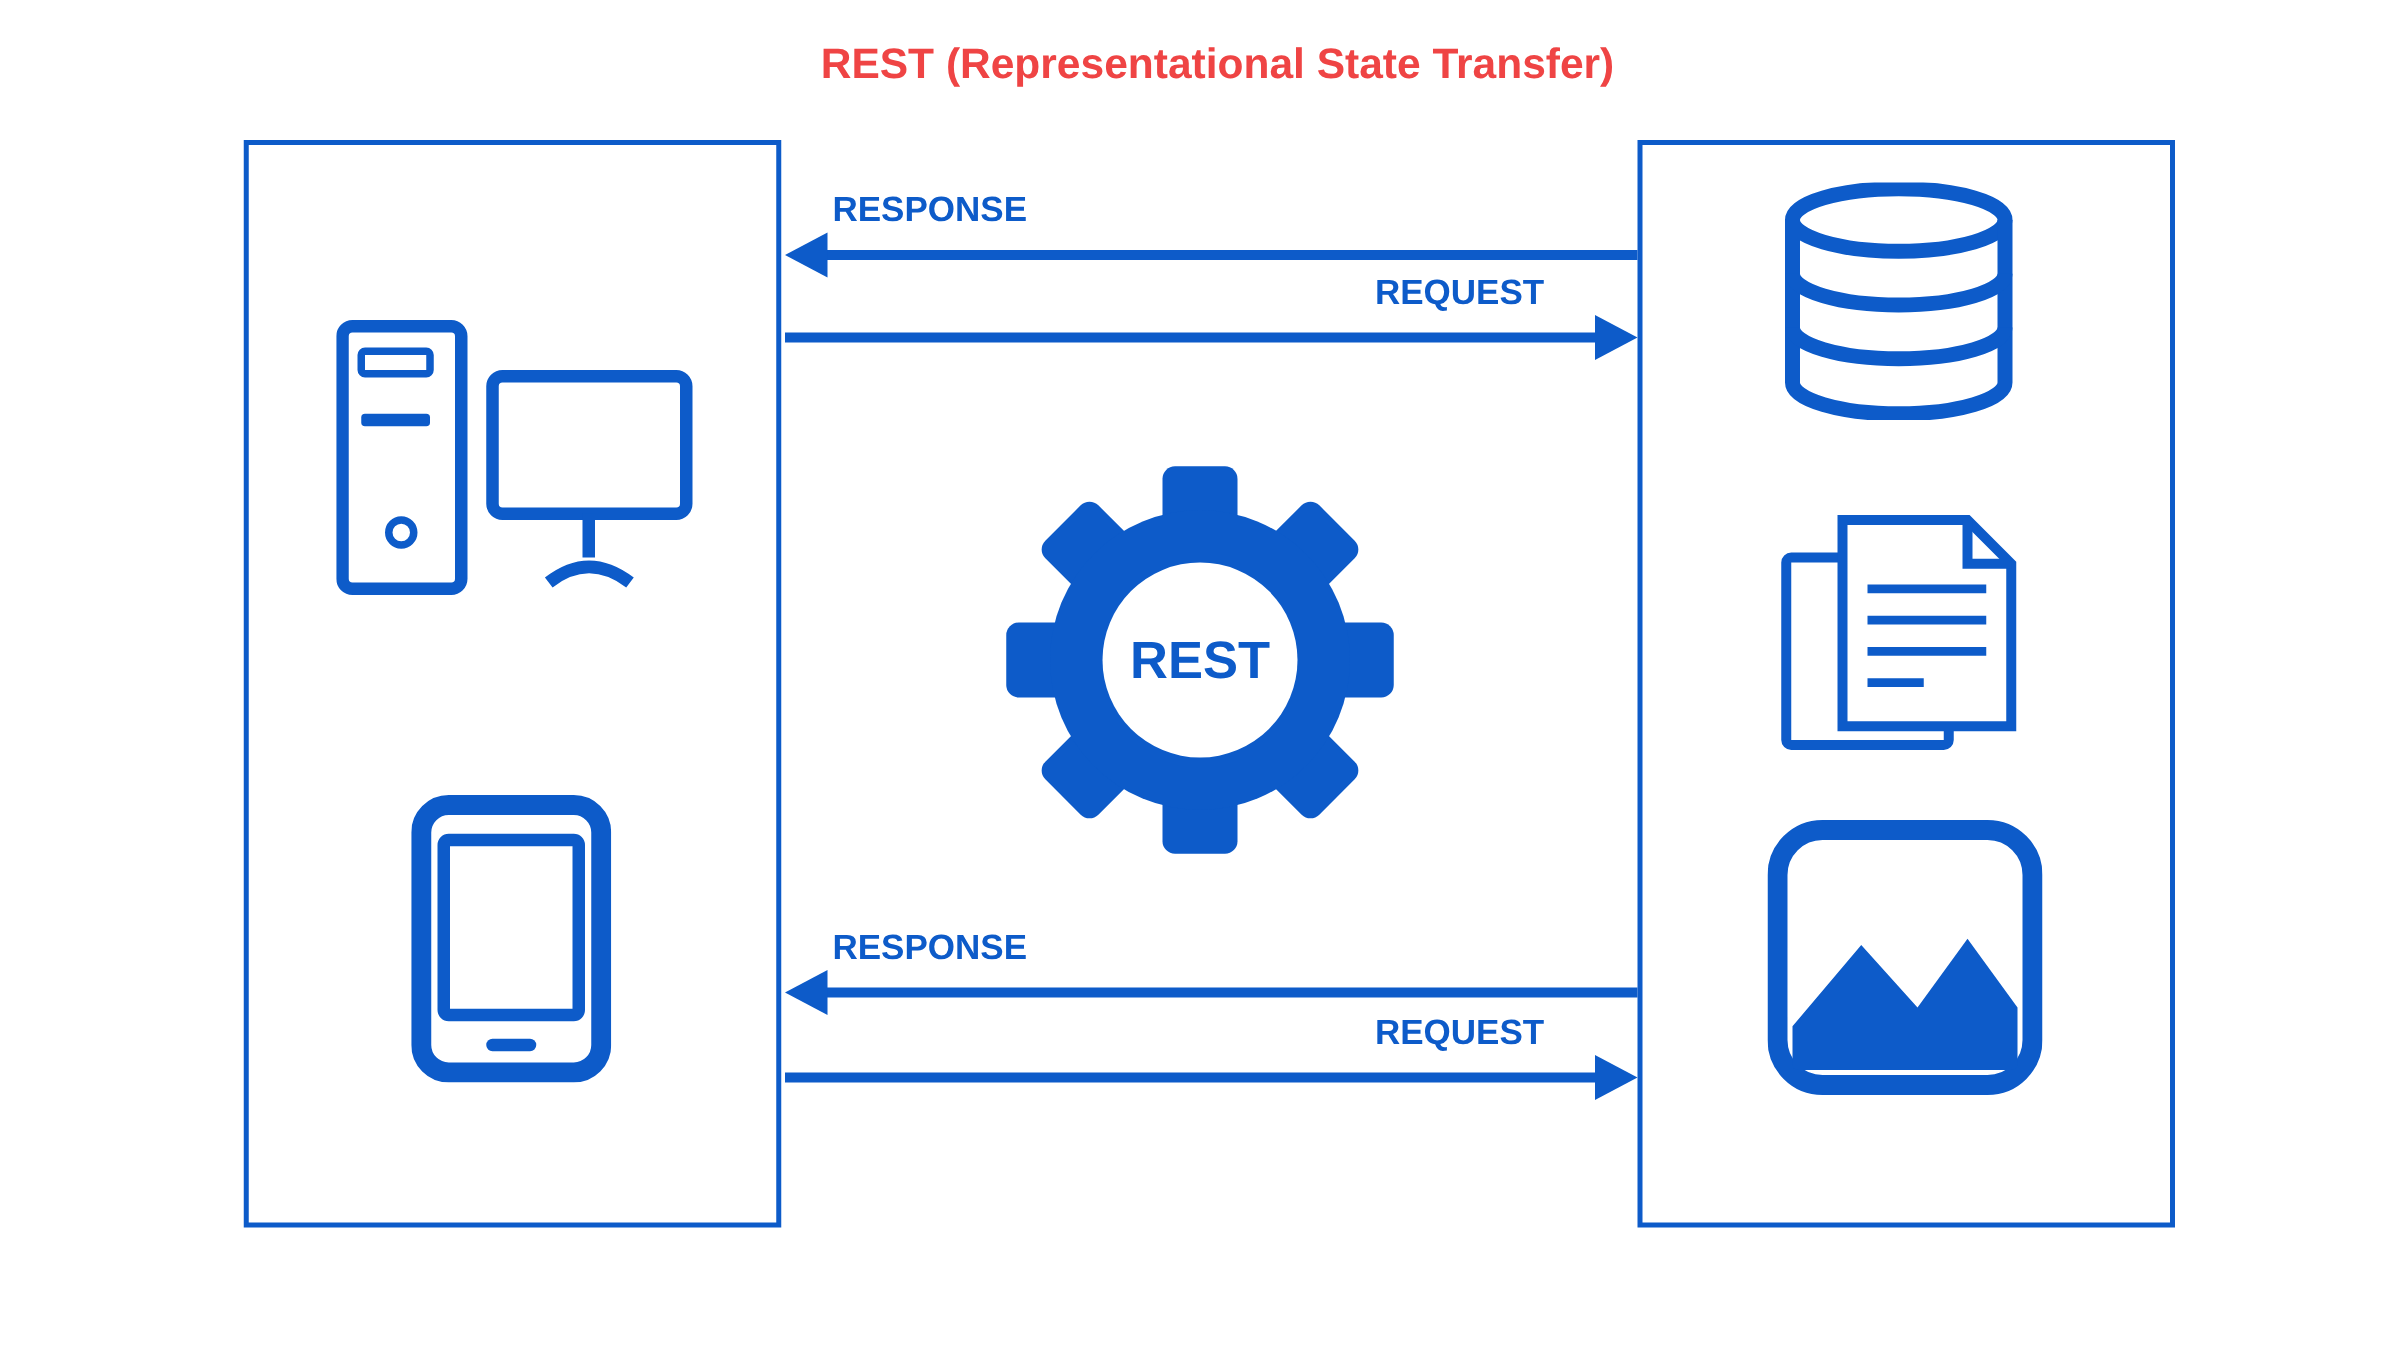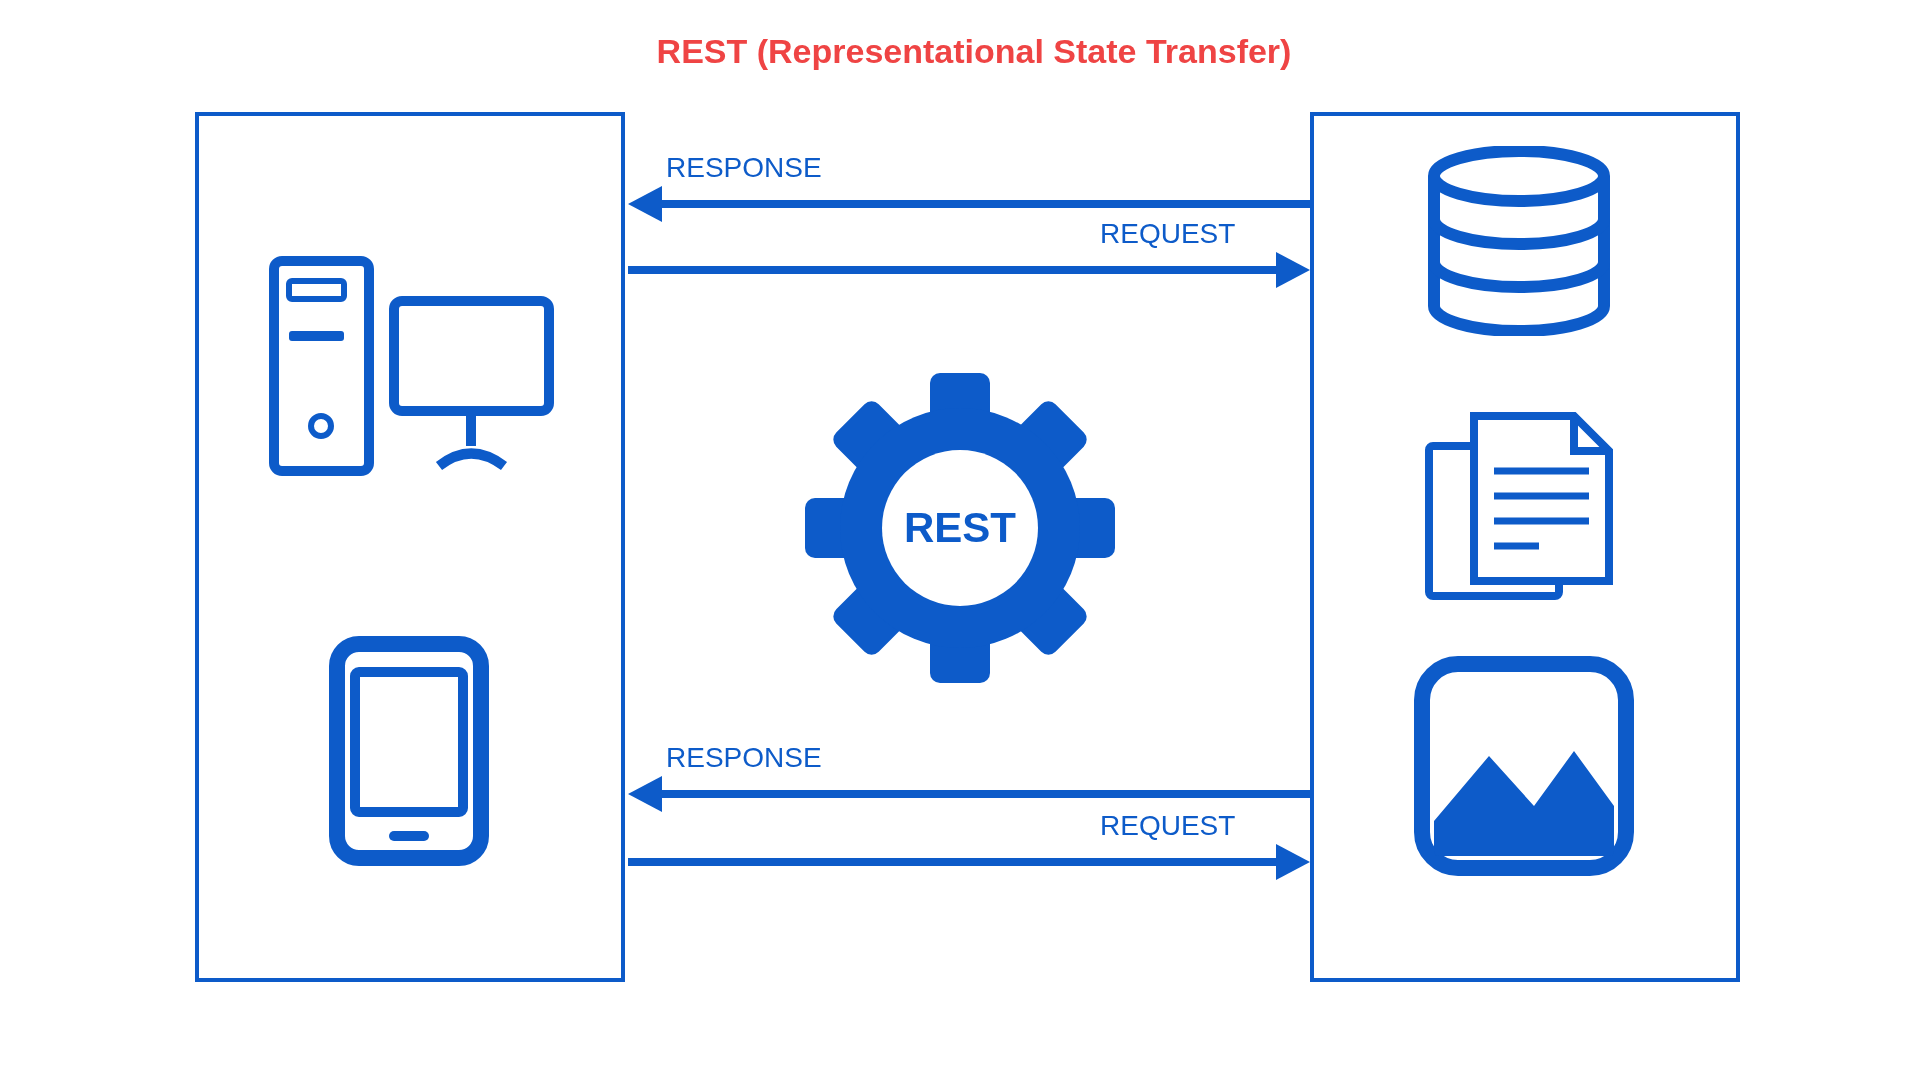--- a/index.html
+++ b/index.html
@@ -81,21 +81,21 @@
     .arrow-head-right {
       position: absolute;
       width: 0; height: 0;
       border-top: 18px solid transparent;
       border-bottom: 18px solid transparent;
       border-left: 34px solid #0d5bc9;
     }
     .arrow-label {
       position: absolute;
       font-size: 28px;
-      font-weight: 400;
+      font-weight: 700;
       color: #0d5bc9;
     }
   </style>
 </head>
 <body>
 
 <div class="title">REST (Representational State Transfer)</div>
 
 <div class="client-box">
   <div class="icon-container desktop-icon">

